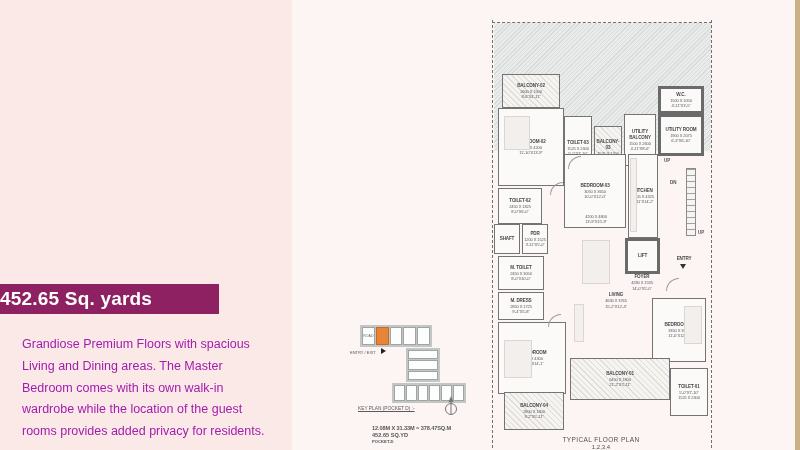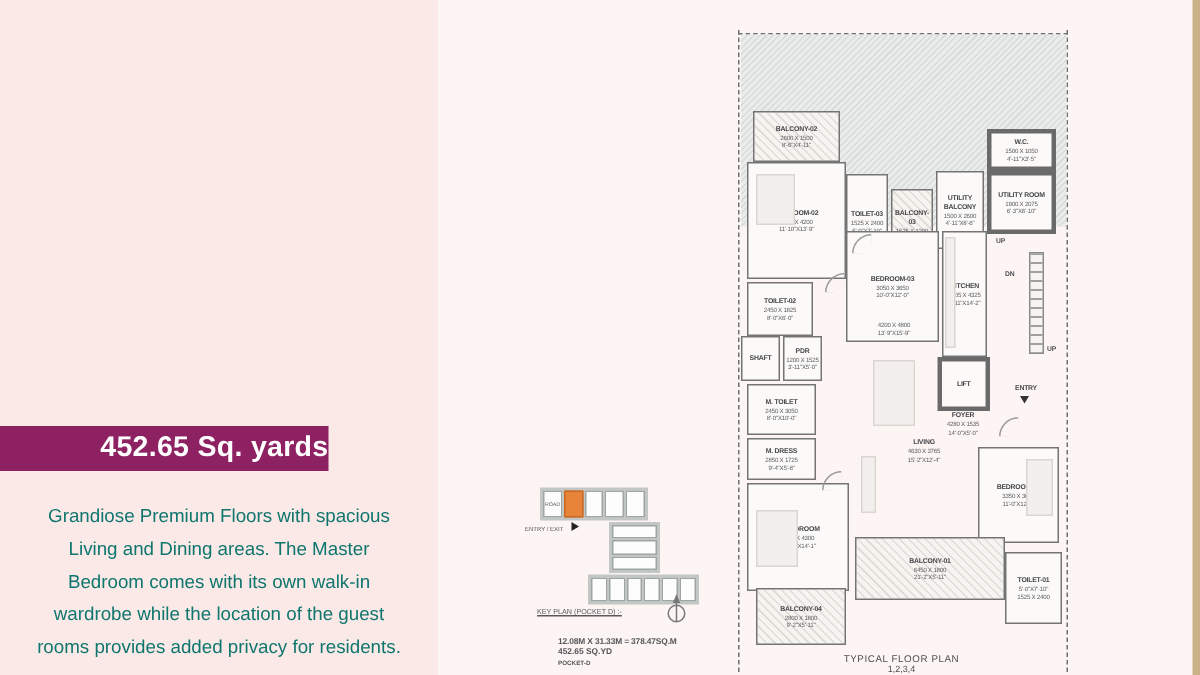--- a/index.html
+++ b/index.html
@@ -1,22 +1,22 @@
 <!DOCTYPE html>
 <html><head>
 <meta charset="utf-8">
 <style>
   html,body{margin:0;padding:0;}
   .page{position:relative;width:800px;height:450px;overflow:hidden;background:#FDF5F3;
         font-family:"Liberation Sans",sans-serif;}
   .left-panel{position:absolute;left:0;top:0;width:292px;height:450px;background:#FBE9E7;}
   .edge-strip{position:absolute;right:0;top:0;width:5px;height:450px;background:#CBB187;}
   .banner{position:absolute;left:0;top:284px;width:219px;height:30px;background:#8E2162;
-          color:#fff;font-size:19px;font-weight:bold;text-align:right;line-height:30px;letter-spacing:.2px;}
-  .descr{position:absolute;left:22px;top:334px;width:248px;text-align:center;color:#0f766e;
+          color:#fff;font-size:19px;font-weight:bold;text-align:left;line-height:30px;letter-spacing:.2px;}
+  .descr{position:absolute;left:22px;top:334px;width:248px;text-align:left;color:#a21caf;
          font-size:12.5px;line-height:1.74;}
 
   
   .keyplan{position:absolute;left:350px;top:314px;width:120px;height:112px;}
   .kp-block{position:absolute;display:flex;gap:1px;padding:2px;background:#C2C7C5;box-sizing:border-box;}
   .kp-cell{background:#FDFDFD;border:0.5px solid #9FA5A3;flex:1;display:flex;align-items:center;justify-content:center;}
   .kp-cell span{font-size:3.5px;color:#666;}
   .kp-orange{background:#E8833A;border-color:#c96a24;}
   .kp-entry{position:absolute;left:0px;top:36px;font-size:4px;color:#555;white-space:nowrap;}
   .kp-arrow{position:absolute;left:31px;top:34px;width:0;height:0;

